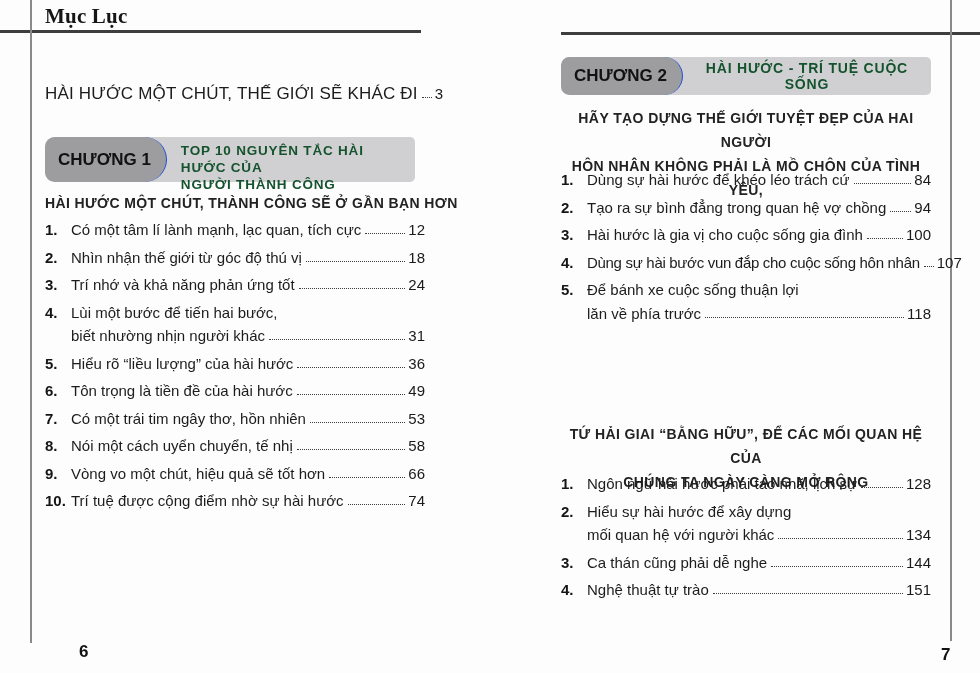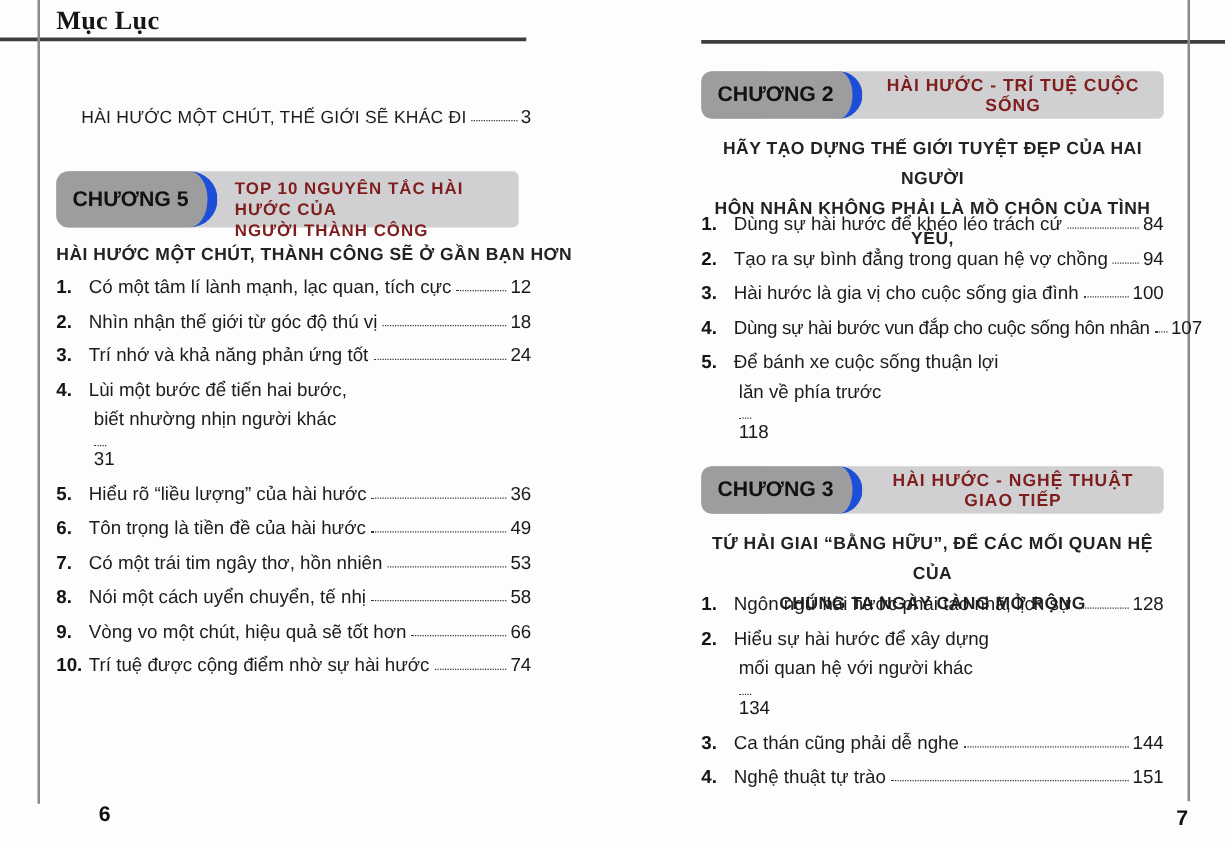--- a/index.html
+++ b/index.html
@@ -28,27 +28,27 @@
   }
 
   
   .badge {
     position:absolute; left:0; display:flex; width:370px;
     background:#d0d0d2; border-radius:10px 5px 5px 10px;
   }
   .badge .pill {
     flex:0 0 auto; display:flex; align-items:center;
     background:#9d9da0; border-radius:10px 23px 23px 10px;
-    border-right:8px solid #1d4ed8;
+    border-right:1px solid #1d4ed8;
     padding:0 15px 0 13px;
     font-weight:bold; font-size:17px; color:#111; white-space:nowrap;
   }
   .badge .btitle {
     flex:1 1 auto; display:flex; align-items:center; justify-content:center;
-    font-weight:700; font-size:14px; letter-spacing:.8px; color:#7f1d1d;
+    font-weight:700; font-size:14px; letter-spacing:.8px; color:#14532d;
     text-align:center; padding:0 6px;
   }
   .badge.tall { height:45px; }
   .badge.slim { height:38px; }
   .badge.tall .btitle {
     flex-direction:column; align-items:flex-start; justify-content:center;
     padding-left:14px; font-size:13.5px; line-height:17px; text-align:left;margin-top:16px;
   }
 
   
@@ -58,32 +58,32 @@
     font-size:14px; line-height:24px; white-space:nowrap;text-align:center;
   }
   .subtitle.center { text-align:center; white-space:normal; }
 
   
   .toc-list { position:absolute; left:0; width:100%; }
   .eline { display:flex; align-items:baseline; line-height:19px; font-size:15px; }
   .entry { margin-bottom:8.5px; }
   .entry-group { margin-bottom:8.5px; }
   .entry-group .eline.first { margin-bottom:4.5px; }
-  .eline.cont { padding-left:26px;flex-direction:column; }
+  .eline.cont { padding-left:26px; }
   .num { flex:0 0 auto; min-width:26px; font-weight:bold; color:#151515; }
   .txt { flex:0 0 auto; white-space:nowrap; }
   .leader {
     flex:1 1 12px; height:0; margin:0 3px 0 4px;
     border-bottom:1.8px dotted #3a3a3a; position:relative; top:-1px;
     min-width:10px;
   }
   .pg { flex:0 0 auto; color:#1a1a1a; }
 
   .intro-row { position:absolute; left:0; top:84px; width:100%; }
-  .intro-row .txt { font-size:14px; letter-spacing:.2px;margin-left:20px; }
+  .intro-row .txt { font-size:17px; letter-spacing:.2px; }
 
   
   .folio { position:absolute; font-weight:bold; font-size:17px; color:#111; }
   .folio.left  { left:79px;  top:642px; }
   .folio.right { left:941px; top:645px; }
 </style>
 </head>
 <body>
 
 <div class="hrule left"></div>
@@ -95,21 +95,21 @@
 
   <div class="doc-title">Mục Lục</div>
 
   <div class="eline intro-row">
     <span class="txt">HÀI HƯỚC MỘT CHÚT, THẾ GIỚI SẼ KHÁC ĐI</span>
     <span class="leader"></span>
     <span class="pg">3</span>
   </div>
 
   <div class="badge tall" style="top:137px;">
-    <div class="pill">CHƯƠNG 5</div>
+    <div class="pill">CHƯƠNG 1</div>
     <div class="btitle">
       <span>TOP 10 NGUYÊN TẮC HÀI HƯỚC CỦA</span>
       <span>NGƯỜI THÀNH CÔNG</span>
     </div>
   </div>
 
   <div class="subtitle" style="top:191px;">HÀI HƯỚC MỘT CHÚT, THÀNH CÔNG SẼ Ở GẦN BẠN HƠN</div>
 
   <div class="toc-list" style="top:220px;">
     <div class="eline entry">
@@ -223,24 +223,20 @@
         <span class="txt">Để bánh xe cuộc sống thuận lợi</span>
       </div>
       <div class="eline cont">
         <span class="txt">lăn về phía trước</span>
         <span class="leader"></span>
         <span class="pg">118</span>
       </div>
     </div>
   </div>
 
-  <div class="badge slim" style="top:373px;">
-    <div class="pill">CHƯƠNG 3</div>
-    <div class="btitle">HÀI HƯỚC - NGHỆ THUẬT GIAO TIẾP</div>
-  </div>
 
   <div class="subtitle center" style="top:422px;">
     <div>TỨ HẢI GIAI “BẰNG HỮU”, ĐỂ CÁC MỐI QUAN HỆ CỦA</div>
     <div>CHÚNG TA NGÀY CÀNG MỞ RỘNG</div>
   </div>
 
   <div class="toc-list" style="top:474px;">
     <div class="eline entry">
       <span class="num">1.</span>
       <span class="txt">Ngôn ngữ hài hước phải tao nhã, lịch sự</span>

